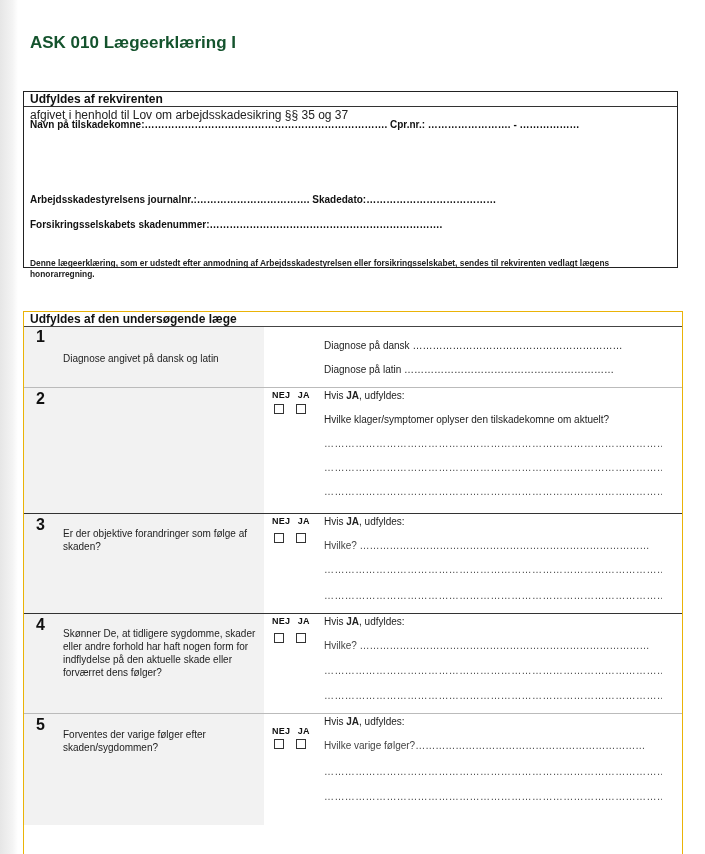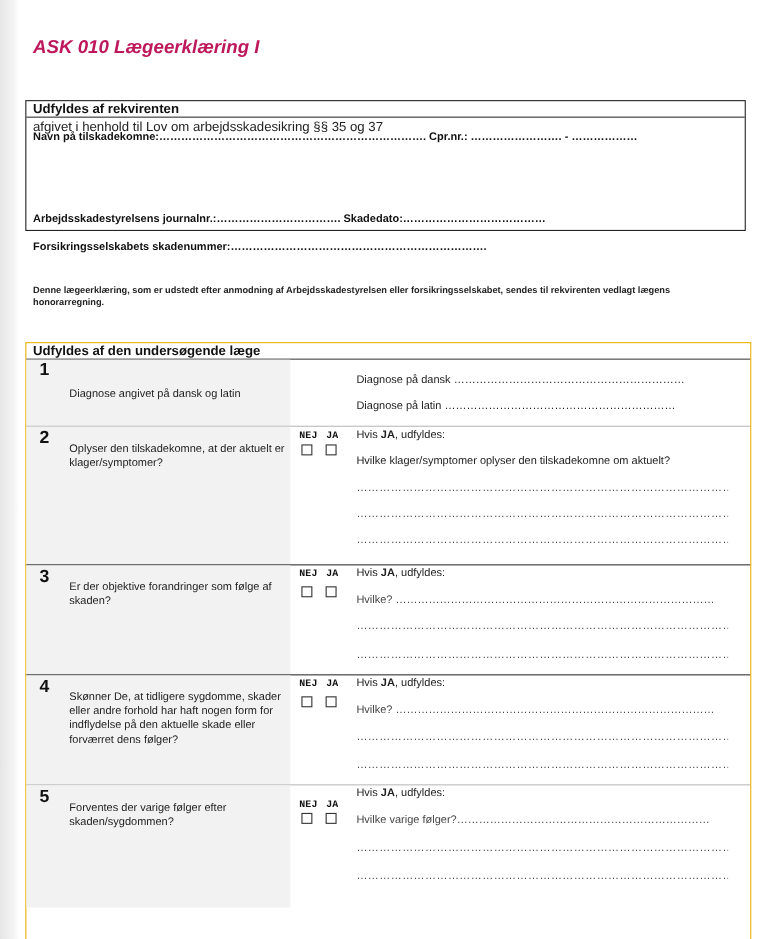--- a/index.html
+++ b/index.html
@@ -7,27 +7,27 @@
     width: 705px; height: 854px; position: relative; overflow: hidden;
     background: #ffffff;
     font-family: "Liberation Sans", sans-serif; color: #111;
   }
   .left-strip {
     position: absolute; left: 0; top: 0; width: 18px; height: 854px;
     background: linear-gradient(to right, #e6e6e6, #f4f4f4 70%, #ffffff);
   }
   .title {
     position: absolute; left: 30px; top: 33px;
-    font-size: 17px; font-weight: bold; color: #be185d; font-style: italic;
+    font-size: 17px; font-weight: bold; color: #14532d;
   }
   .subtitle {
     position: absolute; left: 30px; top: 64px; font-size: 12px; color: #222; margin-top: 44px;
   }
   .box1 {
-    position: absolute; left: 23px; top: 91px; width: 655px; height: 119px;
+    position: absolute; left: 23px; top: 91px; width: 655px; height: 177px;
     border: 1px solid #222; box-sizing: border-box;
   }
   .box-header {
     height: 14px; line-height: 14px; font-size: 12px; font-weight: bold;
     padding-left: 6px; border-bottom: 1px solid #333;
   }
   .field-line {
     position: absolute; left: 6px; font-size: 10px; font-weight: bold;
     white-space: nowrap; color: #111;
   }
@@ -48,21 +48,21 @@
   }
   .num {
     position: absolute; left: 12px; top: 1px; font-size: 16px; font-weight: bold;
   }
   .question {
     position: absolute; left: 39px; font-size: 10px; line-height: 13px; color: #222;
   }
   .nej-ja {
     position: absolute; left: 248px; font-size: 9px; font-weight: bold; letter-spacing: 0.2px;
   }
-  .nej-ja span { display: inline-block; font-family: Liberation Mono, monospace; }
+  .nej-ja span { display: inline-block; }
   .cb {
     position: absolute; width: 8px; height: 8px; border: 1px solid #333; background: #fff;
   }
   .rtext {
     position: absolute; left: 300px; font-size: 10px; color: #222; white-space: nowrap;
   }
   .dots {
     position: absolute; left: 300px; font-size: 10px; color: #444; white-space: nowrap;
     overflow: hidden; width: 338px; letter-spacing: 0.4px;
   }
@@ -93,21 +93,20 @@
     <div class="left"></div>
     <div class="num">1</div>
     <div class="question" style="top:25px">Diagnose angivet på dansk og latin</div>
     <div class="rtext" style="top:13px">Diagnose på dansk ………………………………………………………</div>
     <div class="rtext" style="top:37px">Diagnose på latin ………………………………………………………</div>
   </div>
 
   <div class="row sep-light" style="top:75px;height:126px">
     <div class="left"></div>
     <div class="num" style="top:2px">2</div>
-    <div class="question" style="top:14px;width:200px">Oplyser den tilskadekomne, at der aktuelt er klager/symptomer?</div>
     <div class="nej-ja" style="top:2px">
       <span>NEJ</span>
       <span style="margin-left:5px">JA</span>
     </div>
     <div class="cb" style="left:250px;top:16px"></div>
     <div class="cb" style="left:272px;top:16px"></div>
     <div class="rtext" style="top:2px"><span>Hvis </span><b>JA</b><span>, udfyldes:</span></div>
     <div class="rtext" style="top:26px">Hvilke klager/symptomer oplyser den tilskadekomne om aktuelt?</div>
     <div class="dots" style="top:50px">……………………………………………………………………………………………</div>
     <div class="dots" style="top:74px">……………………………………………………………………………………………</div>

